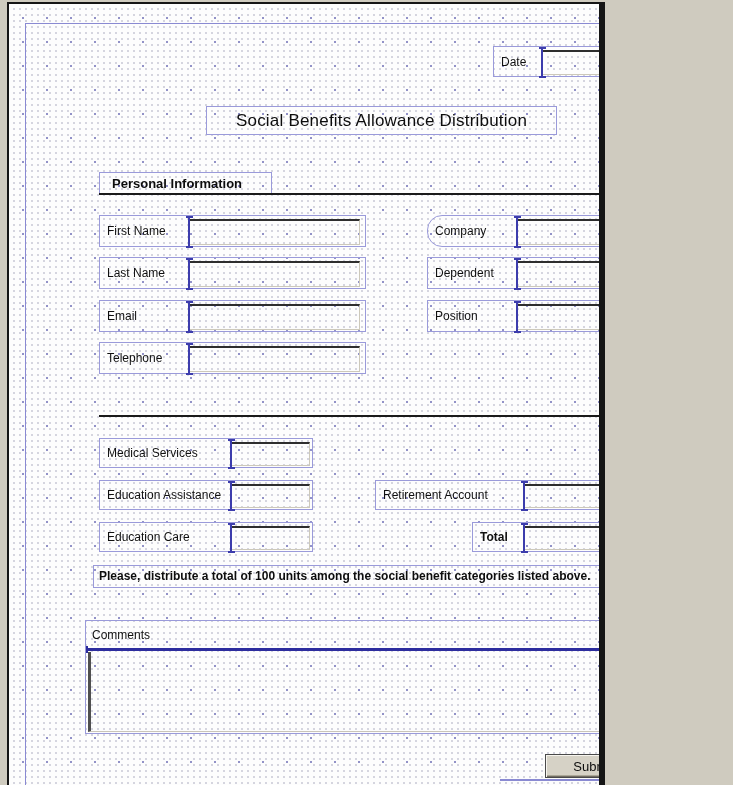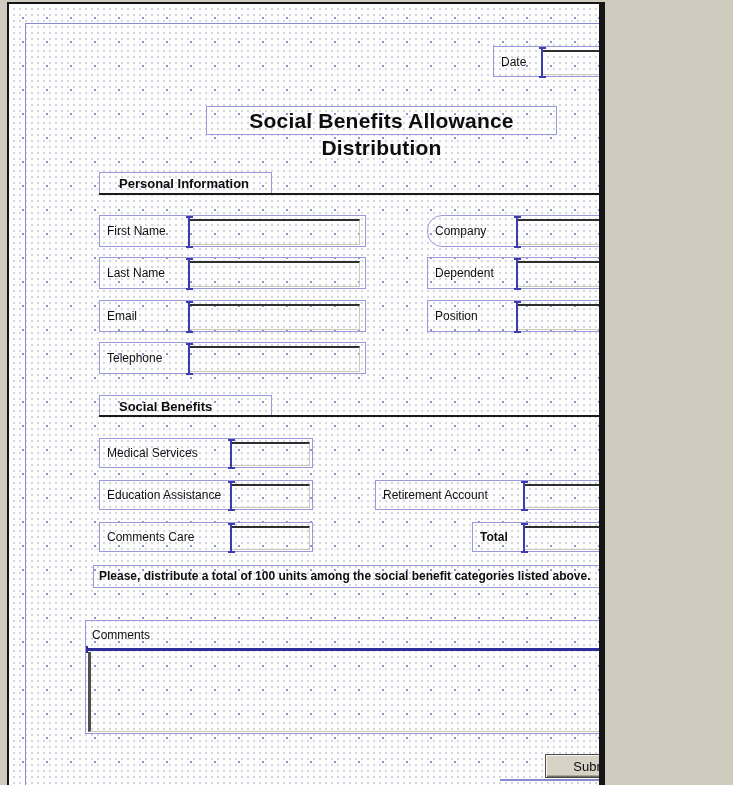--- a/index.html
+++ b/index.html
@@ -42,24 +42,24 @@
   .ibeam::before { top:0; } .ibeam::after { bottom:0; }
 
   
   .hbeam { position:absolute; height:9px;
            background:linear-gradient(to bottom, transparent 3px, #2d2d9e 3px, #2d2d9e 6px, transparent 6px); }
   .hbeam::before, .hbeam::after { content:""; position:absolute; top:1px; width:2px; height:7px; background:#2d2d9e; }
   .hbeam::before { left:0; } .hbeam::after { right:0; }
 
   .form-title { position:absolute; left:197px; top:102px; width:351px; height:29px;
                 border:1px solid #9a9ada; text-align:center; line-height:27px;
-                font-size:21px; font-weight:bold; color:#0d0d0d; letter-spacing:0.2px; }
+                font-size:17px; font-weight:normal; color:#0d0d0d; letter-spacing:0.2px; }
 
   .sect-head { position:absolute; border:1px solid #9a9ada; font-size:13px; font-weight:bold;
-               color:#0d0d0d; padding-left:19px; line-height:21px; background:transparent; }
+               color:#0d0d0d; padding-left:12px; line-height:21px; background:transparent; }
   .sect-line { position:absolute; height:2px; background:#1a1a1a; }
 
   .instruction { position:absolute; left:84px; top:561px; width:559px; height:23px;
                  border:1px solid #9a9ada; font-size:12px; font-weight:bold; color:#0d0d0d;
                  padding-left:5px; line-height:21px; white-space:nowrap; overflow:hidden; }
 
   .comments-box { position:absolute; left:76px; top:616px; width:566px; height:114px;
                   border:1px solid #9a9ada; }
   .comments-label { position:absolute; left:6px; top:7px; font-size:12px; color:#101010; }
   .comments-area { position:absolute; left:2px; top:31px; width:560px; height:80px;
@@ -122,35 +122,34 @@
     <span class="flabel">Dependent</span>
     <input class="finput" style="left: 89px; top: 3px; width: 117px; height: 26px;">
     <span class="ibeam" style="left:85px; top:0; height:32px;"></span>
   </div>
   <div class="fieldbox" style="left:418px; top:296px; width:210px; height:32px;">
     <span class="flabel">Position</span>
     <input class="finput" style="left: 89px; top: 3px; width: 117px; height: 26px;">
     <span class="ibeam" style="left:85px; top:0; height:32px;"></span>
   </div>
 
-  <div class="sect-head" style="left:90px; top:391px; width:173px; height:22px;">Social Benefits</div>
   <div class="sect-line" style="left:90px; top:411px; width:547px;"></div>
 
   <div class="fieldbox" style="left:90px; top:434px; width:214px; height:30px;">
     <span class="flabel">Medical Services</span>
     <input class="finput" style="left: 131px; top: 3px; width: 79px; height: 24px;">
     <span class="ibeam" style="left:127px; top:0; height:30px;"></span>
   </div>
   <div class="fieldbox" style="left:90px; top:476px; width:214px; height:30px;">
     <span class="flabel">Education Assistance</span>
     <input class="finput" style="left: 131px; top: 3px; width: 79px; height: 24px;">
     <span class="ibeam" style="left:127px; top:0; height:30px;"></span>
   </div>
   <div class="fieldbox" style="left:90px; top:518px; width:214px; height:30px;">
-    <span class="flabel">Comments Care</span>
+    <span class="flabel">Education Care</span>
     <input class="finput" style="left: 131px; top: 3px; width: 79px; height: 24px;">
     <span class="ibeam" style="left:127px; top:0; height:30px;"></span>
   </div>
 
   <div class="fieldbox" style="left:366px; top:476px; width:235px; height:30px;padding-left:13px;">
     <span class="flabel">Retirement Account</span>
     <input class="finput" style="left: 148px; top: 3px; width: 84px; height: 24px;">
     <span class="ibeam" style="left:144px; top:0; height:30px;"></span>
   </div>
   <div class="fieldbox" style="left:463px; top:518px; width:138px; height:30px;">

